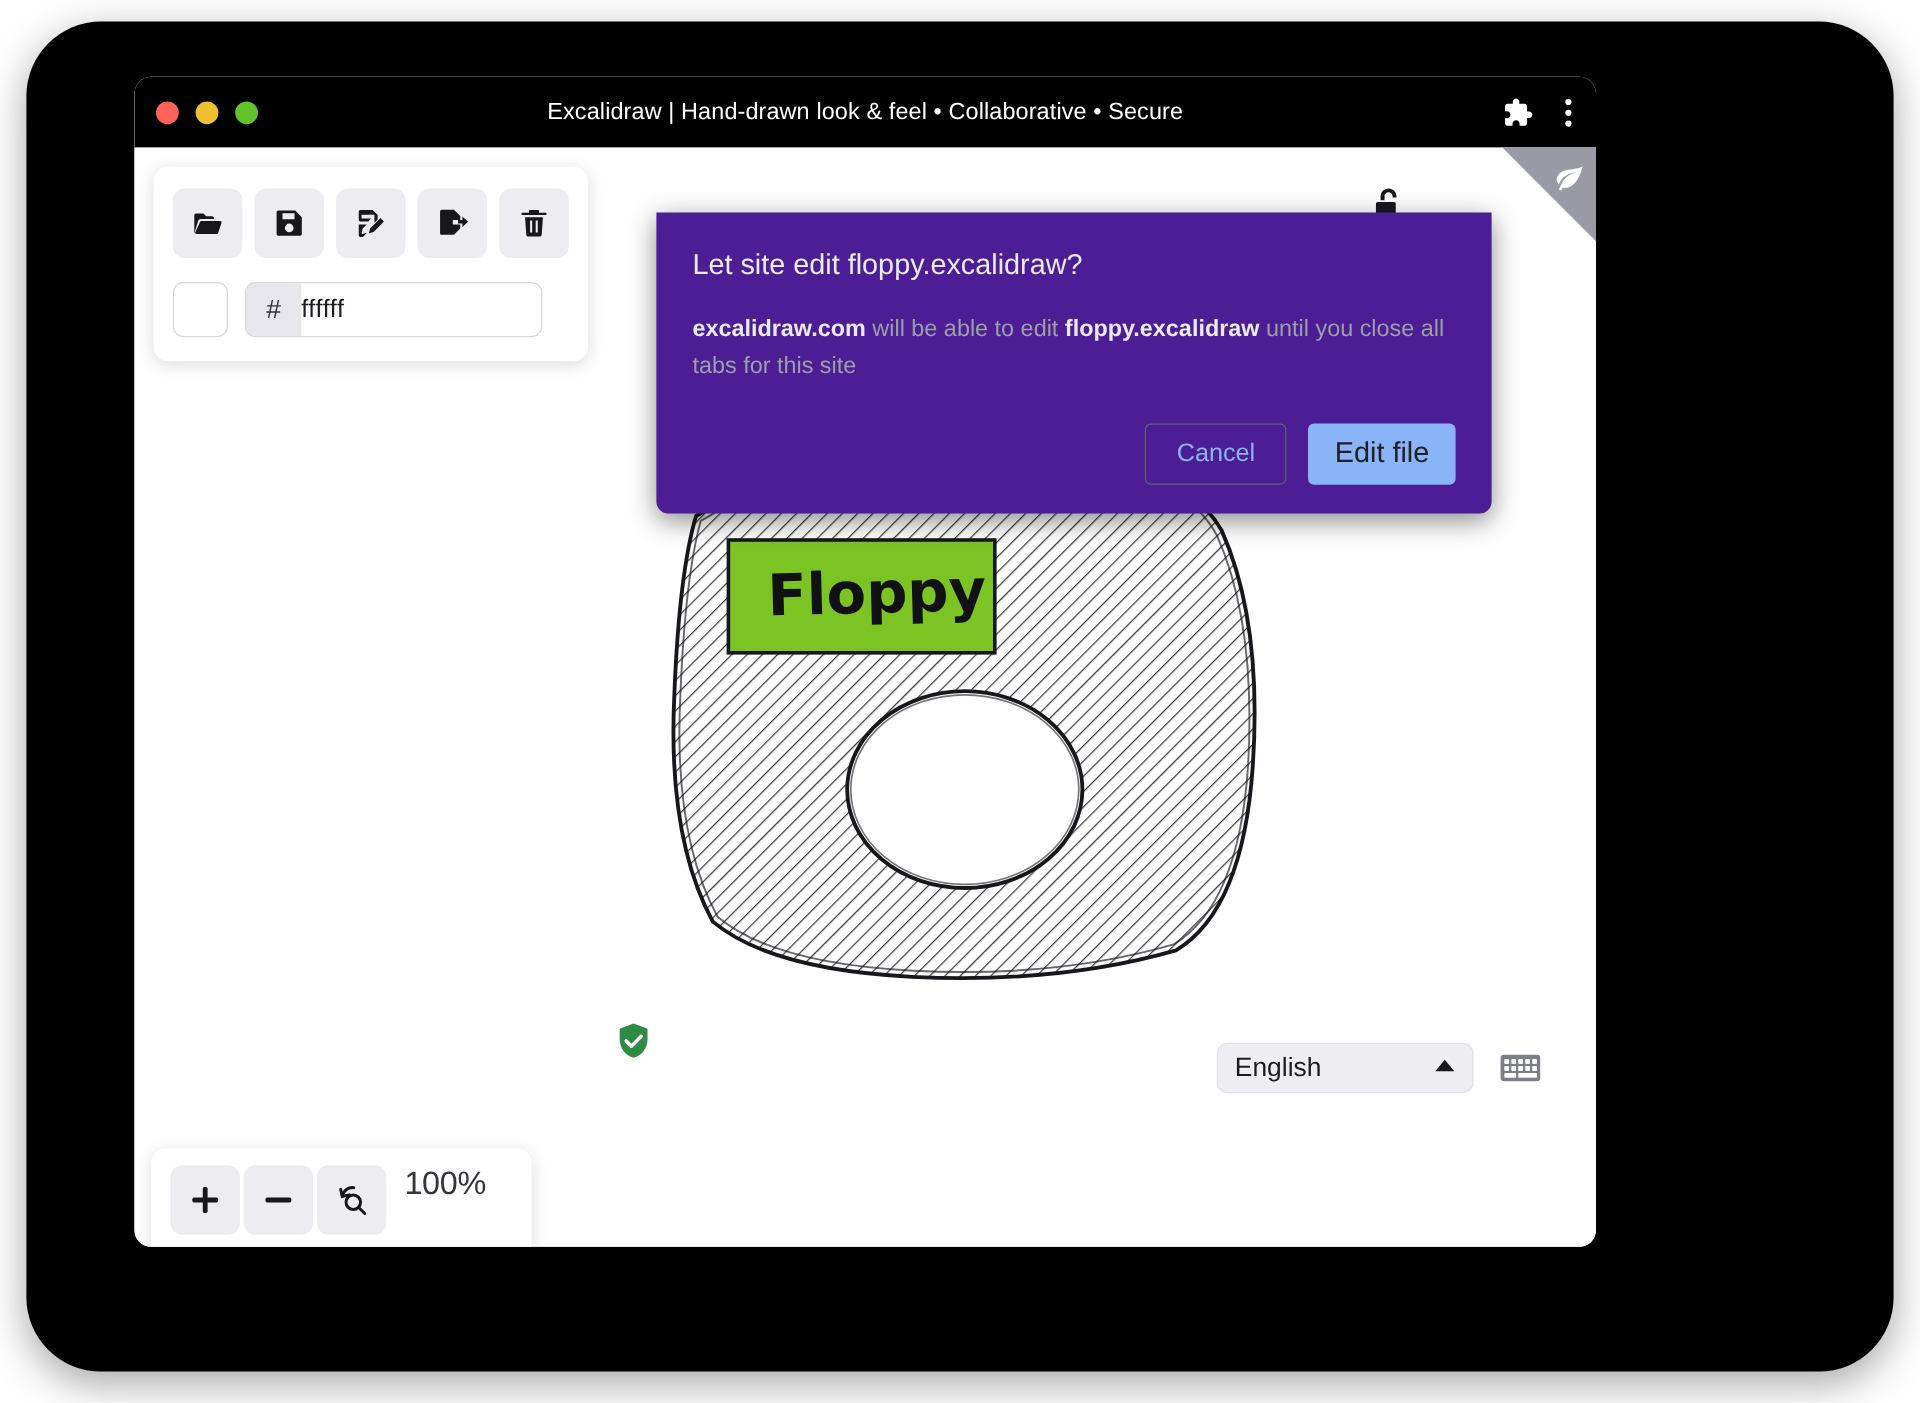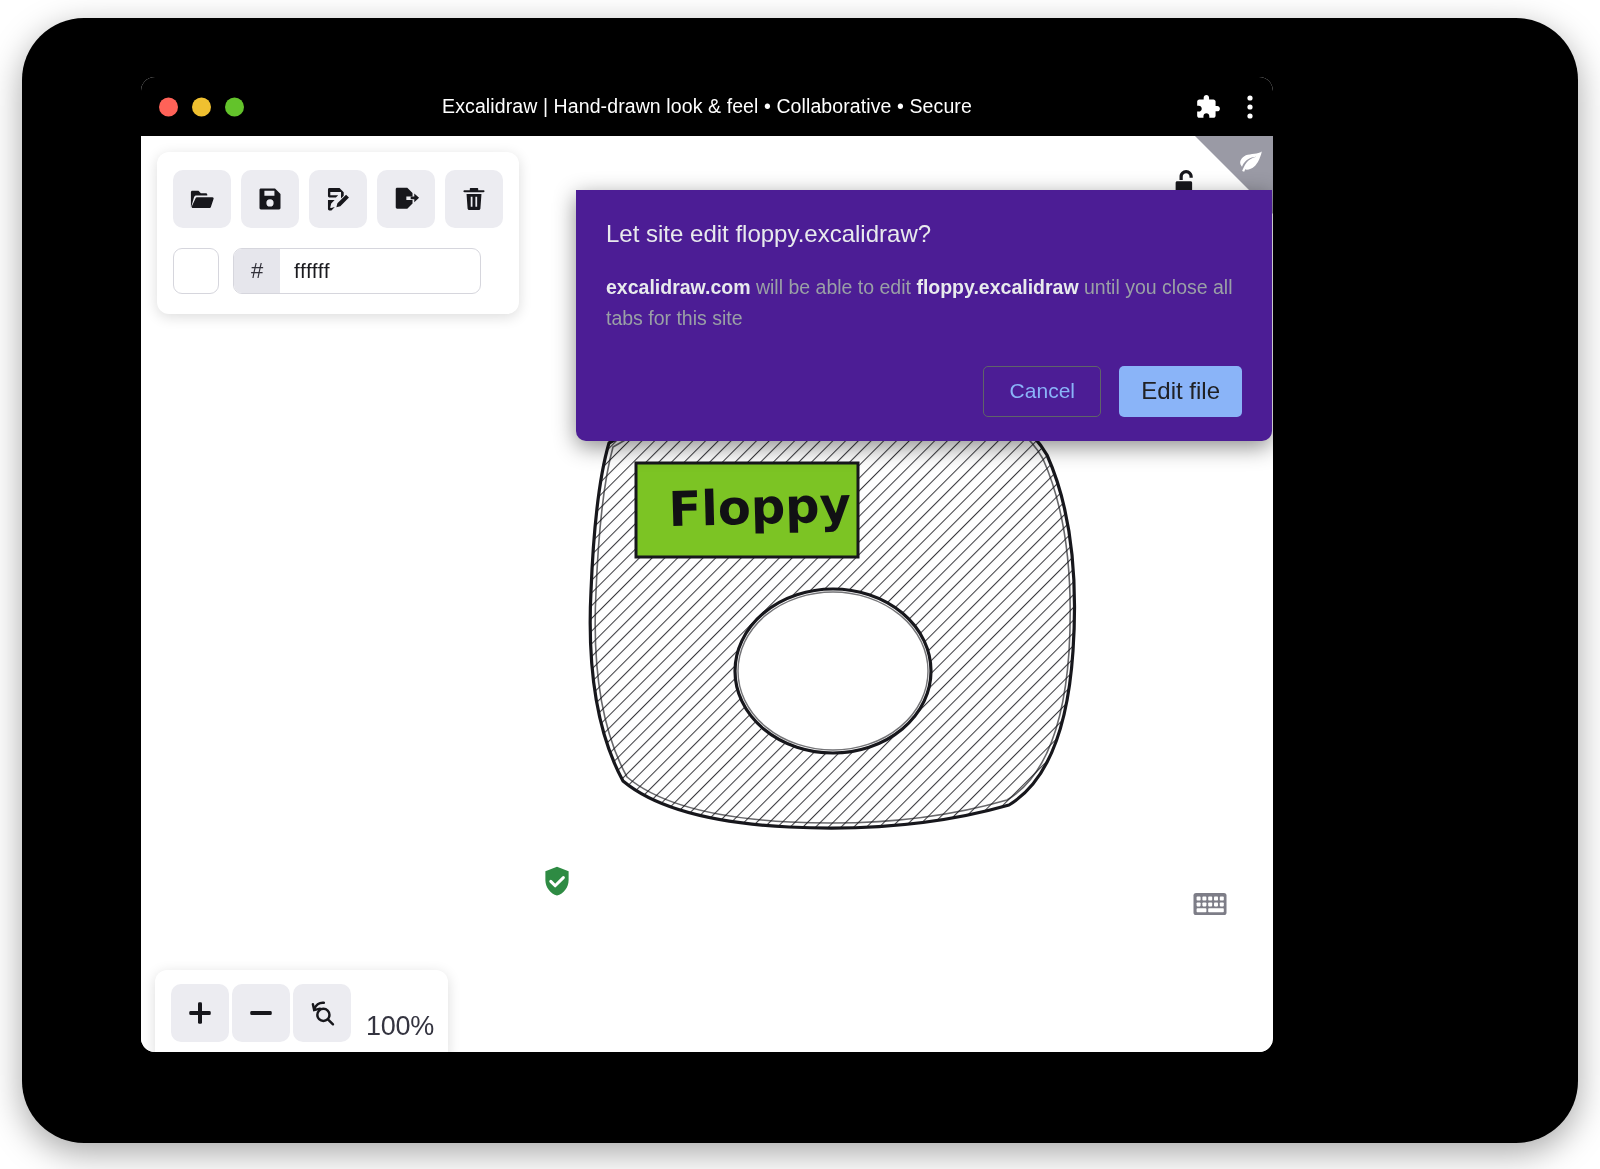--- a/index.html
+++ b/index.html
@@ -27,27 +27,26 @@
     width: 1556px;
     height: 1125px;
     background: #000000;
     border-radius: 62px;
     box-shadow: 0 10px 34px rgba(0,0,0,0.35);
   }
 
   .browser-window {
     position: absolute;
     left: 90px;
-    top: 59px;
-    width: 1132px;
+    top: 46px;
+    width: 1218px;
     height: 975px;
     border-radius: 14px;
     overflow: hidden;
     background: #ffffff;
-    margin-left: 29px;
   }
 
   
   .titlebar {
     position: relative;
     height: 59px;
     background: #000000;
     display: flex;
     align-items: center;
   }
@@ -167,21 +166,20 @@
     background: #e6e6ec;
     display: flex;
     align-items: center;
     justify-content: center;
     font-size: 22px;
     color: #32313a;
     font-weight: 500;
   }
   .hex-value {
     flex: 1;
-    padding-left: 14px;
     font-size: 21px;
     color: #1b1b1f;
     letter-spacing: 0.5px;
   }
 
   
   .lock-btn {
     position: absolute;
     left: 1016px;
     top: 18px;
@@ -202,23 +200,23 @@
   }
 
   
   .zoom-card {
     position: absolute;
     left: 14px;
     bottom: -12px;
     background: #ffffff;
     border-radius: 12px;
     box-shadow: 0 3px 14px rgba(0,0,0,0.14);
-    padding: 14px 8px 22px 16px;
-    display: flex;
-    align-items: flex-end;
+    padding: 14px 32px 22px 16px;
+    display: flex;
+    align-items: flex-start;
     gap: 3px;
   }
   .zoom-btn {
     width: 58px; height: 58px;
     background: #ececf1;
     border-radius: 10px;
     display: flex;
     align-items: center;
     justify-content: center;
     border: none;
@@ -468,20 +466,28 @@
             <svg width="28" height="28" viewBox="0 0 24 24" fill="none" stroke="#17171c" stroke-width="2.1" stroke-linecap="round">
               <circle cx="13.2" cy="13.6" r="5.2"></circle>
               <line x1="17.1" y1="17.4" x2="21.4" y2="21.7"></line>
               <path d="M13.6 3.2A7.4 7.4 0 005.4 9.1"></path>
               <path d="M4.2 4.4l1.1 5.1 5-1.2"></path>
             </svg>
           </button>
           <div class="zoom-pct">100%</div>
         </div>
 
+        <div class="lang-select">
+          <span class="lang-label">English</span>
+          <span>
+            <svg width="18" height="12" viewBox="0 0 18 12" fill="#17171c">
+              <path d="M9 1.2L17 10.8H1L9 1.2z"></path>
+            </svg>
+          </span>
+        </div>
 
         <div class="kbd-icon">
           <svg width="34" height="26" viewBox="0 0 34 26" fill="#7d7d87">
             <rect x="0.5" y="2" width="33" height="22" rx="2.6"></rect>
             <g fill="#ffffff">
               <rect x="3.6" y="5.6" width="4" height="4" rx="0.8"></rect>
               <rect x="9.4" y="5.6" width="4" height="4" rx="0.8"></rect>
               <rect x="15.2" y="5.6" width="4" height="4" rx="0.8"></rect>
               <rect x="21" y="5.6" width="4" height="4" rx="0.8"></rect>
               <rect x="26.8" y="5.6" width="4" height="4" rx="0.8"></rect>

